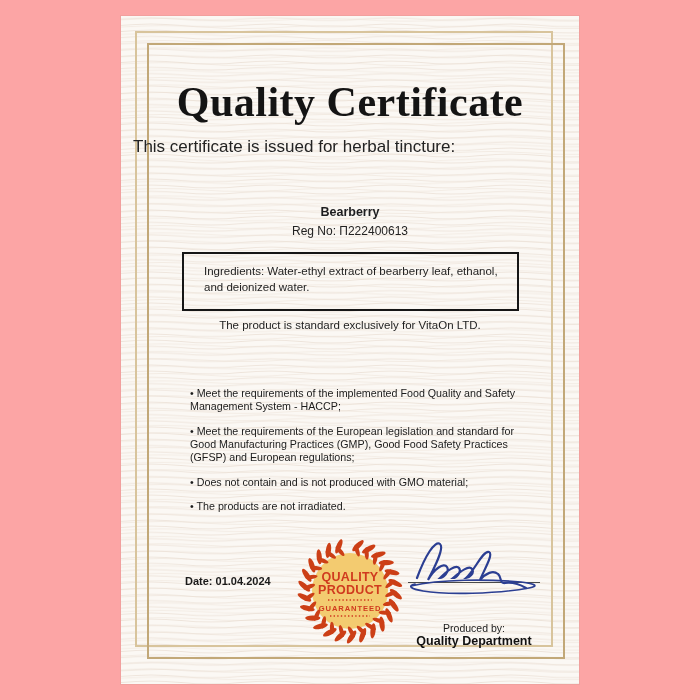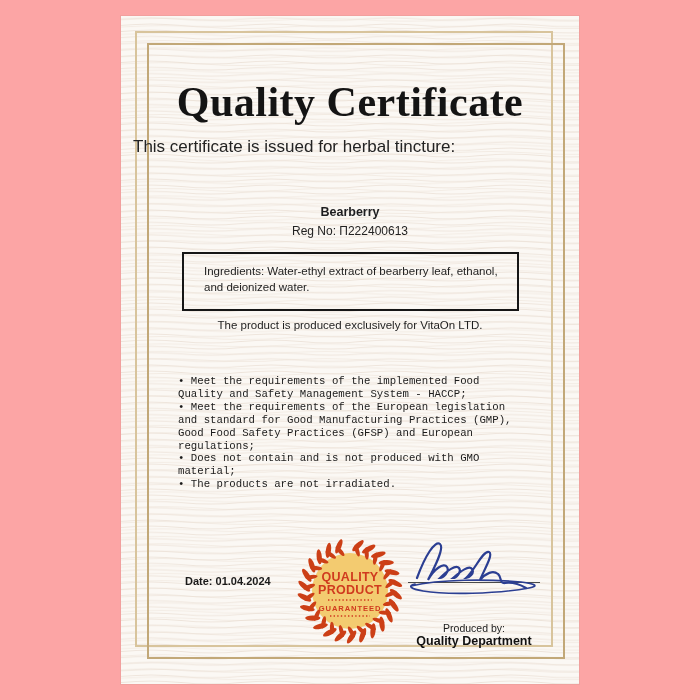--- a/index.html
+++ b/index.html
@@ -14,21 +14,21 @@
          font-family:"Liberation Serif",serif;font-size:42px;line-height:48px;
          font-weight:600;letter-spacing:0.5px;color:#141414;}
   .subtitle{left:12px;top:121px;width:100%;font-size:17px;color:#232323;}
   .product{left:0;top:189px;width:100%;text-align:center;font-size:12.5px;font-weight:700;}
   .regno{left:0;top:208px;width:100%;text-align:center;font-size:12px;color:#232323;}
   .ingrbox{left:61px;top:236px;width:337px;height:59px;border:2px solid #161616;
            box-sizing:border-box;background:transparent;}
   .ingrtext{left:83px;top:248px;width:300px;font-size:11.5px;line-height:15.5px;color:#1e1e1e;}
   .exclusive{left:0;top:303px;width:100%;text-align:center;font-size:11.5px;color:#1e1e1e;}
   .bullets{left:57px;top:359px;width:350px;font-size:10.7px;line-height:12.9px;color:#1b1b1b;}
-  .bullets p{margin:0;font-family:Liberation Mono, monospace;}
+  .bullets p{margin:12px;}
   .bullets p::before{content:"• ";}
   .dateline{left:64px;top:559px;font-size:11px;font-weight:600;color:#1a1a1a;}
   .seal{left:174px;top:520px;width:110px;height:110px;}
   .sigline{left:287px;top:566px;width:132px;height:1px;background:#4a4a4a;}
   .signature{left:278px;top:516px;width:160px;height:64px;}
   .producedby{left:287px;top:570px;width:132px;text-align:center;font-size:10.5px;color:#1c1c1c;margin-top:36px;}
   .department{left:267px;top:583px;width:172px;text-align:center;font-size:12.5px;
               font-weight:600;color:#111;margin-top:35px;}
 </style>
 </head>
@@ -59,21 +59,21 @@
 
     <div class="abs subtitle">This certificate is issued for herbal tincture:</div>
 
     <div class="abs product">Bearberry</div>
 
     <div class="abs regno">Reg No: П222400613</div>
 
     <div class="abs ingrbox"></div>
     <div class="abs ingrtext">Ingredients: Water-ethyl extract of bearberry leaf, ethanol, and deionized water.</div>
 
-    <div class="abs exclusive">The product is produced exclusively for VitaOn LTD.</div>
+    <div class="abs exclusive">The product is standard exclusively for VitaOn LTD.</div>
 
     <div class="abs bullets">
       <p>Meet the requirements of the implemented Food Quality and Safety Management System - HACCP;</p>
       <p>Meet the requirements of the European legislation and standard for Good Manufacturing Practices (GMP), Good Food Safety Practices (GFSP) and European regulations;</p>
       <p>Does not contain and is not produced with GMO material;</p>
       <p>The products are not irradiated.</p>
     </div>
 
     <div class="abs dateline">Date: 01.04.2024</div>
 

